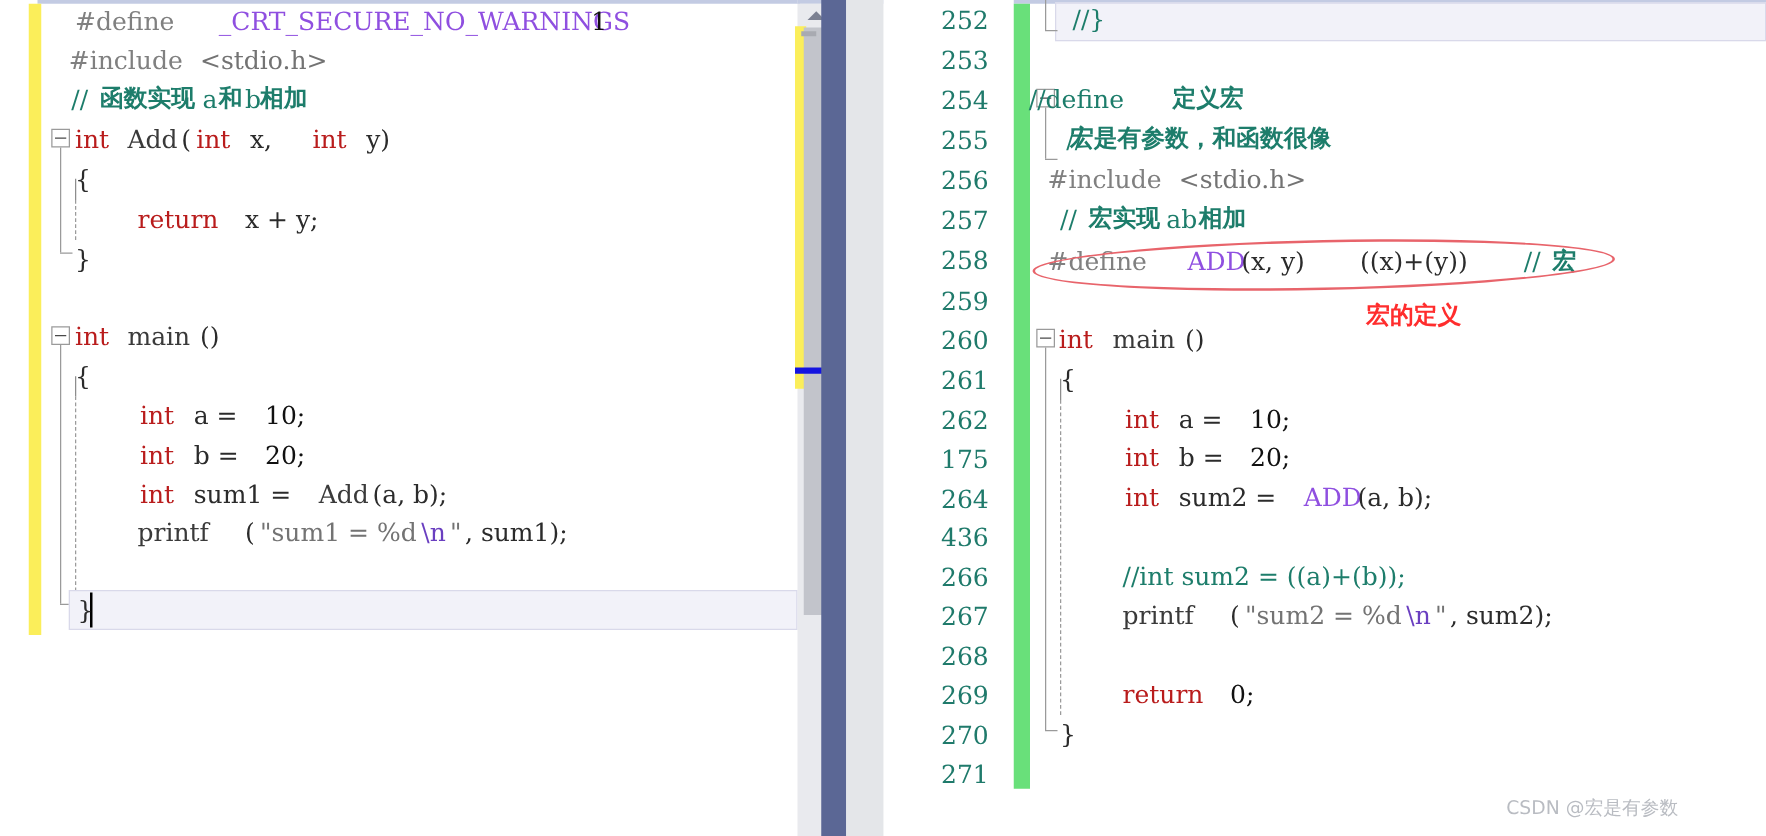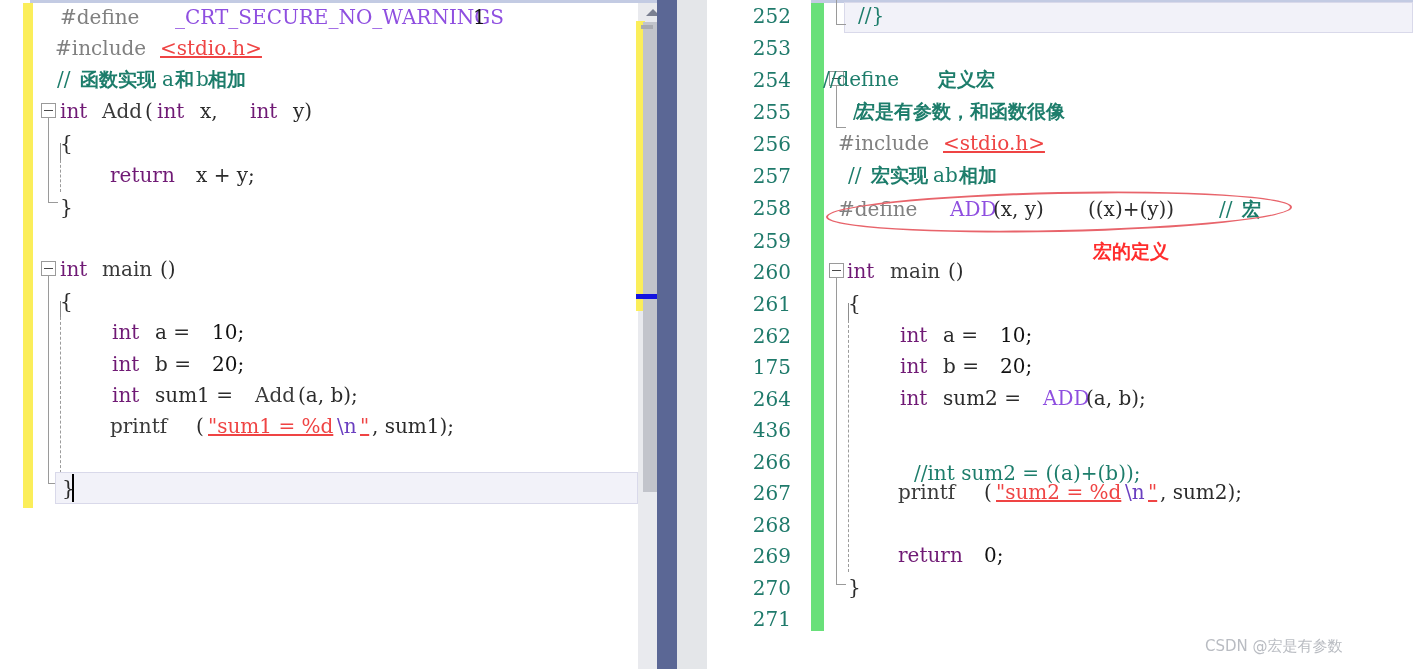--- a/index.html
+++ b/index.html
@@ -29,23 +29,23 @@
     font-size:20px;
     line-height:30.5px;
     letter-spacing:0px;
     color:#000000;
   }
   .code-text{position:absolute;}
 
   
   .t-pre      {color:#808080;}          
   .t-macro    {color:#8f4fe0;}          
-  .t-str      {color:#ef4444;text-decoration:underline;}          
+  .t-str      {color:#737373;}          
   .t-esc      {color:#6a3fc0;}          
-  .t-kw       {color:#701a75;}          
+  .t-kw       {color:#b91c1c;}          
   .t-cmt      {color:#1d7d6b;}          
   .t-plain    {color:#2b2b2b;}
   .t-num      {color:#111111;}
   .t-fn       {color:#3a3a3a;}
 
   
   .cjk{font-family:"DejaVu Sans","Liberation Sans",sans-serif;font-weight:bold;font-size:19px;}
 
   
   .fold-box{
@@ -229,21 +229,21 @@
       <div class="code-line" style="top: 128px;"><span class="code-text t-pre" style="left: 838px;">#include</span><span class="code-text t-str" style="left: 943px;">&lt;stdio.h&gt;</span></div>
       <div class="code-line" style="top: 160px;"><span class="code-text t-cmt" style="left: 848px;">//</span><span class="code-text t-cmt cjk" style="left: 871px;">宏实现</span><span class="code-text t-cmt" style="left: 933px;">ab</span><span class="code-text t-cmt cjk" style="left: 959px;">相加</span></div>
       <div class="code-line" style="top: 194px;"><span class="code-text t-pre" style="left: 838px;">#define</span><span class="code-text t-macro" style="left: 950px;">ADD</span><span class="code-text t-plain" style="left: 993px;">(x, y)</span><span class="code-text t-plain" style="left: 1088px;">((x)+(y))</span><span class="code-text t-cmt" style="left: 1219px;">//</span><span class="code-text t-cmt cjk" style="left: 1242px;">宏</span></div>
       <div class="code-line" style="top: 225px;"></div>
       <div class="code-line" style="top: 256px;"><span class="code-text t-kw" style="left: 847px;">int</span><span class="code-text t-fn" style="left: 890px;">main</span><span class="code-text t-plain" style="left: 948px;">()</span></div>
       <div class="code-line" style="top: 288px;"><span class="code-text t-plain" style="left: 848px;">{</span></div>
       <div class="code-line" style="top: 320px;"><span class="code-text t-kw" style="left: 900px;">int</span><span class="code-text t-plain" style="left: 943px;">a = </span><span class="code-text t-num" style="left: 1000px;">10;</span></div>
       <div class="code-line" style="top: 351px;"><span class="code-text t-kw" style="left: 900px;">int</span><span class="code-text t-plain" style="left: 943px;">b = </span><span class="code-text t-num" style="left: 1000px;">20;</span></div>
       <div class="code-line" style="top: 383px;"><span class="code-text t-kw" style="left: 900px;">int</span><span class="code-text t-plain" style="left: 943px;">sum2 = </span><span class="code-text t-macro" style="left: 1043px;">ADD</span><span class="code-text t-plain" style="left: 1086px;">(a, b);</span></div>
       <div class="code-line" style="top: 414px;"></div>
-      <div class="code-line" style="top: 458px; margin-left: 16px;"><span class="code-text t-cmt" style="left: 898px;">//int sum2 = ((a)+(b));</span></div>
+      <div class="code-line" style="top: 446px;"><span class="code-text t-cmt" style="left: 898px;">//int sum2 = ((a)+(b));</span></div>
       <div class="code-line" style="top: 477px;"><span class="code-text t-fn" style="left: 898px;">printf</span><span class="code-text t-plain" style="left: 984px;">(</span><span class="code-text t-str" style="left: 996px;">"sum2 = %d</span><span class="code-text t-esc" style="left: 1125px;">\n</span><span class="code-text t-str" style="left: 1148px;">"</span><span class="code-text t-plain" style="left: 1160px;">, sum2);</span></div>
       <div class="code-line" style="top: 509px;"></div>
       <div class="code-line" style="top: 540px;"><span class="code-text t-kw" style="left: 898px;">return</span><span class="code-text t-num" style="left: 984px;">0;</span></div>
       <div class="code-line" style="top: 572px;"><span class="code-text t-plain" style="left: 848px;">}</span></div>
       <div class="code-line" style="top: 603px;"></div>
     </div>
 
   <div id="annot-ellipse"></div>
   <div id="annot-label">宏的定义</div>
 

